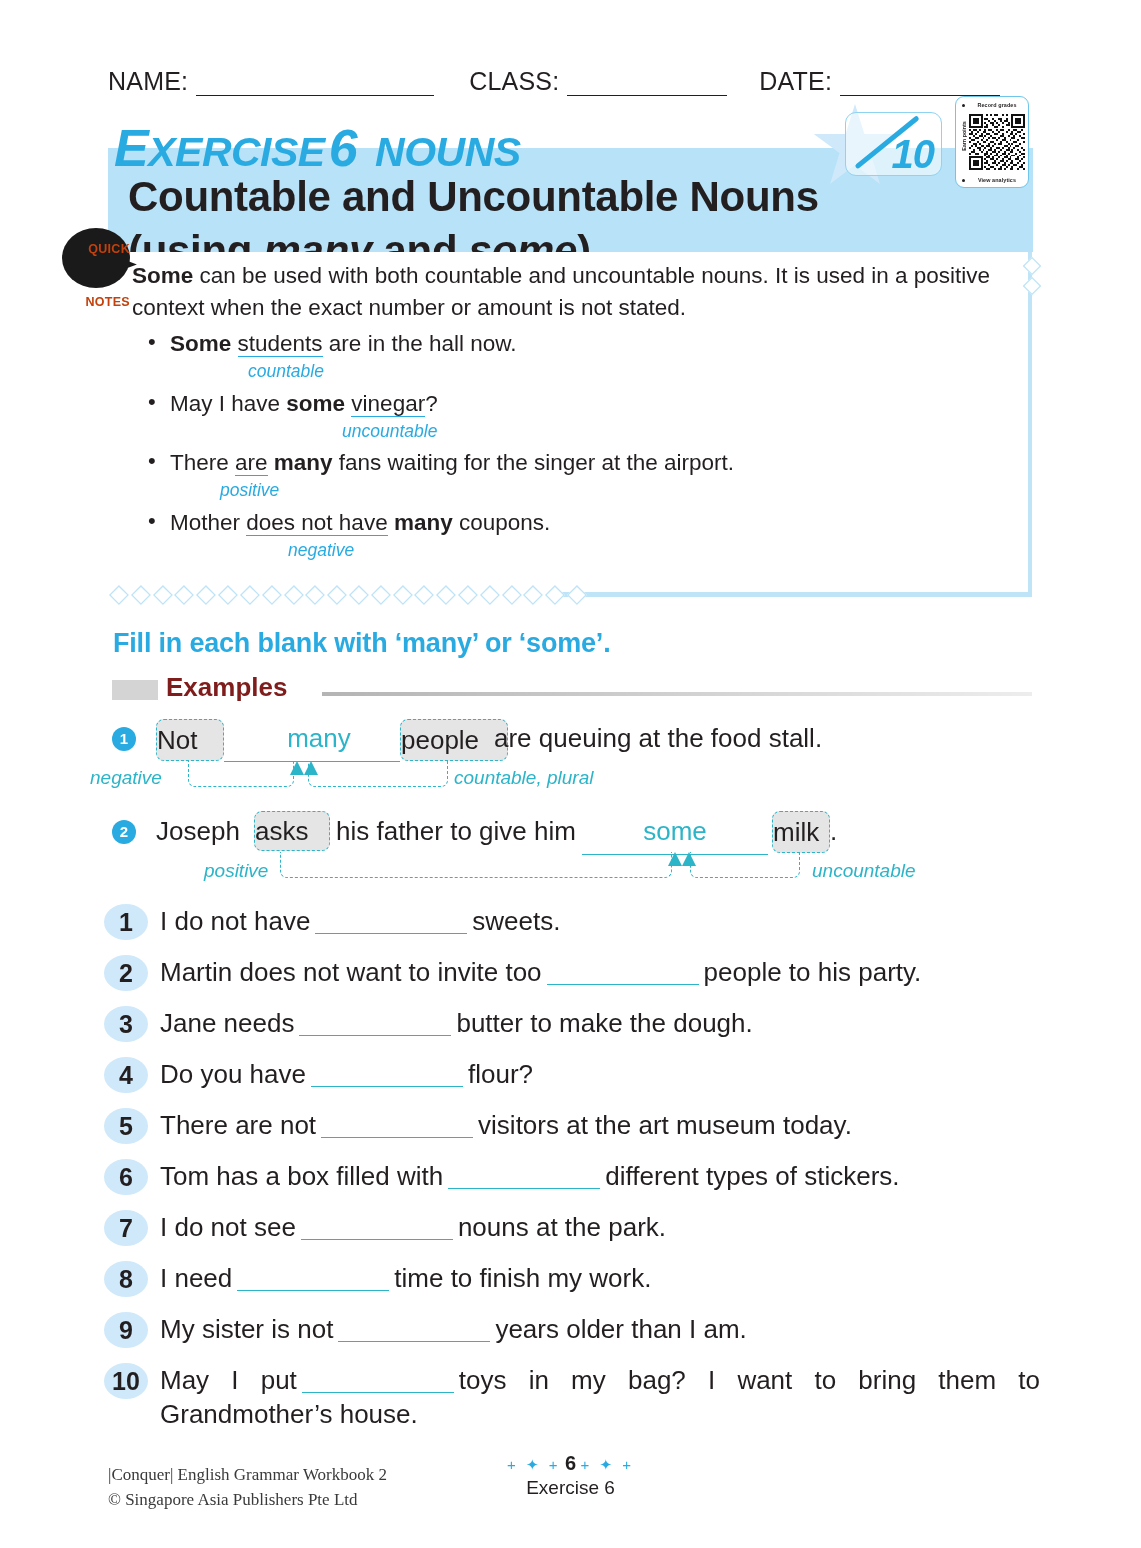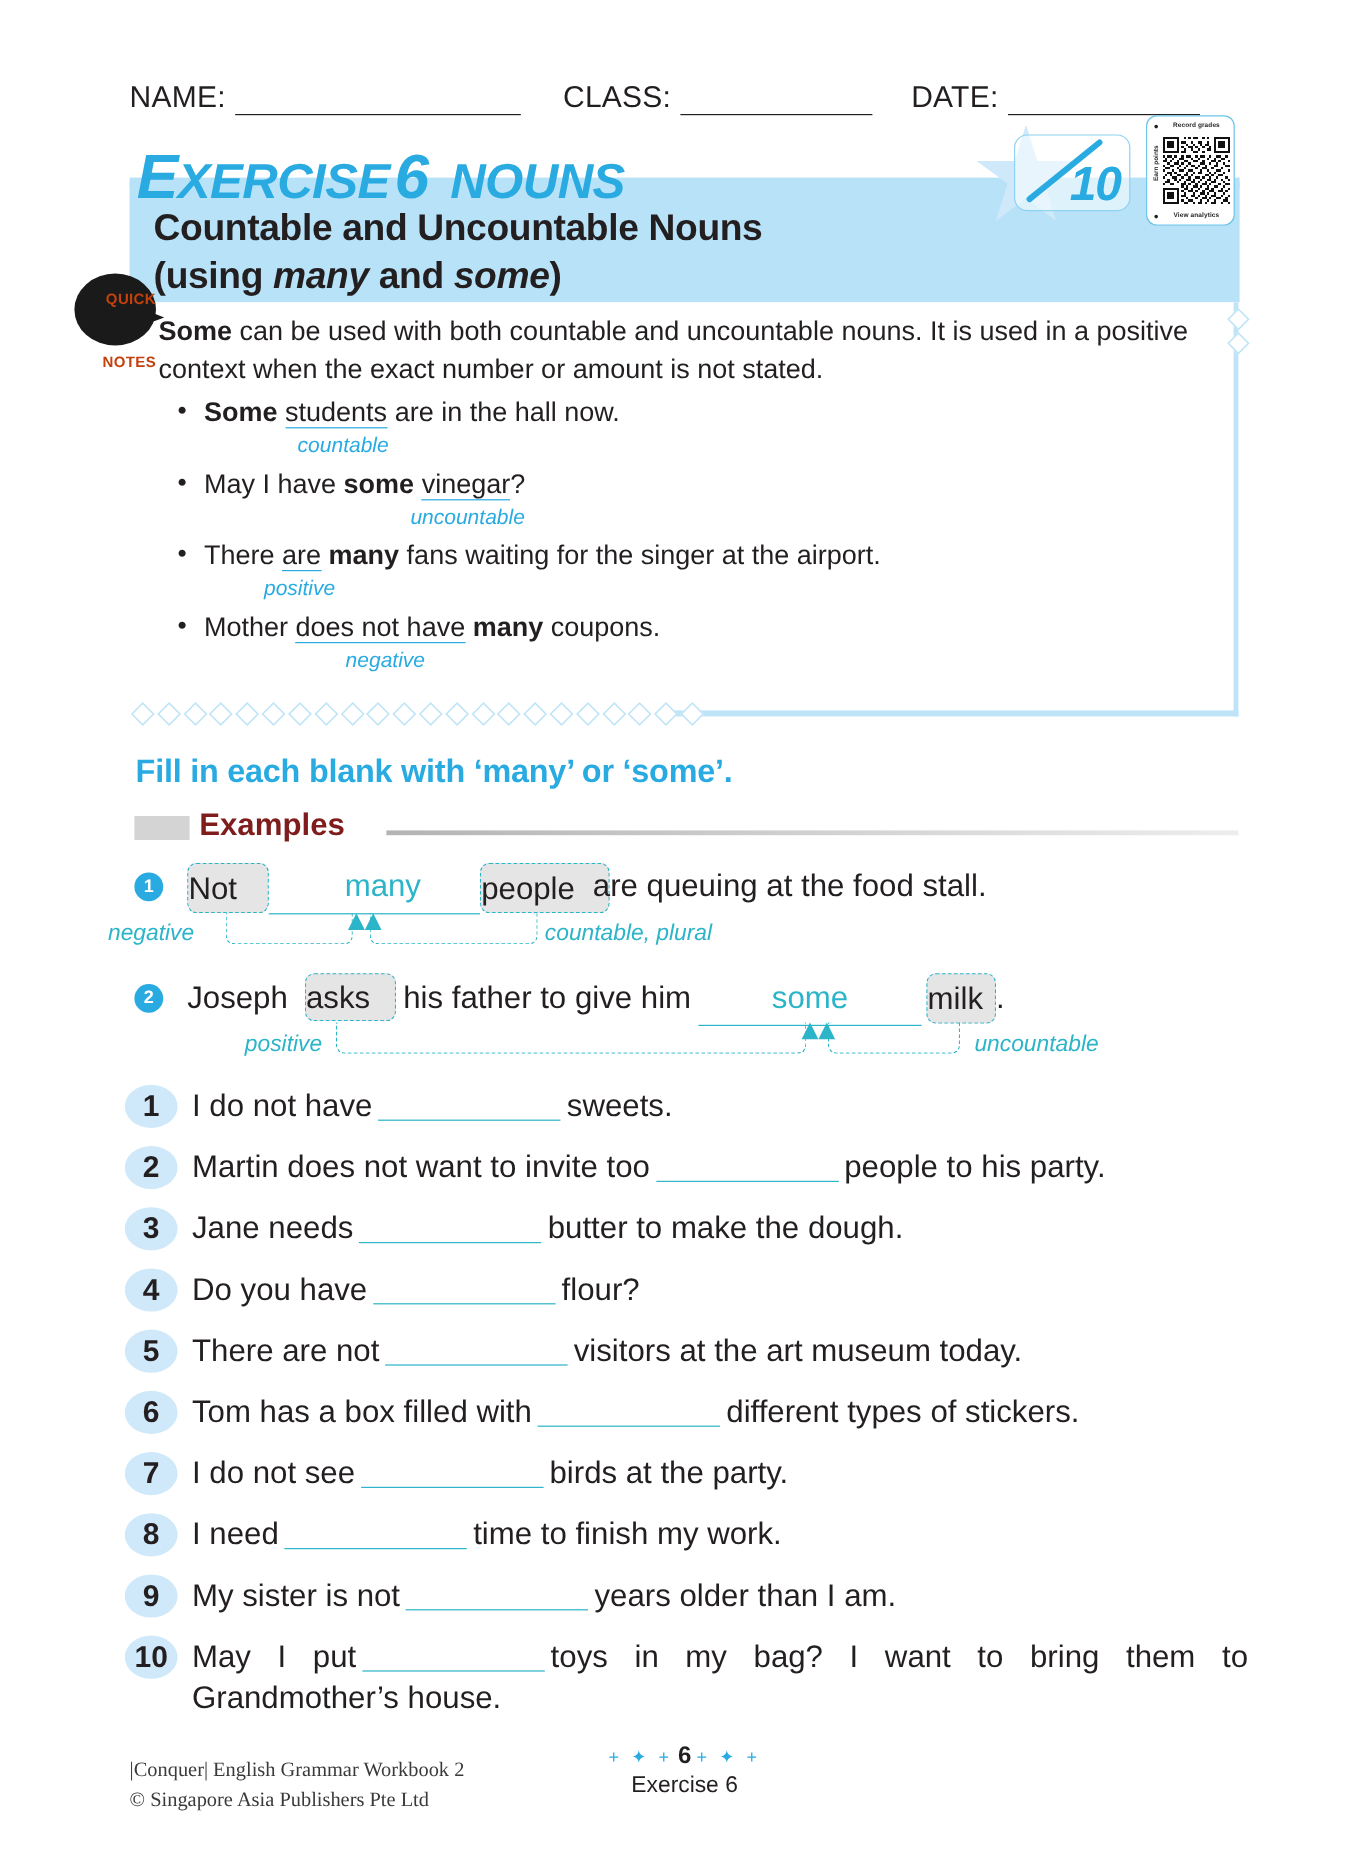--- a/index.html
+++ b/index.html
@@ -42,21 +42,21 @@
     letter-spacing:-0.5px;
     white-space:nowrap;
   }
   .exline .w1{font-size:41px;}
   .exline .w1 .cap{font-size:52px;}
   .exline .num{font-size:52px;margin-left:4px;}
   .exline .w2{font-size:41px;margin-left:18px;}
 
   .title2{
     position:absolute;left:128px;top:170px;
-    font-size:31px;font-weight:bold;color:#231f20;line-height:1.28;
+    font-size:42px;font-weight:bold;color:#231f20;line-height:1.28;
     letter-spacing:-0.3px;
   }
   .title2 em{font-style:italic;}
 
   
   .star{
     position:absolute;left:812px;top:104px;width:86px;height:86px;
     background:#cfe9fa;
     clip-path:polygon(50% 0%,61% 35%,98% 35%,68% 57%,79% 93%,50% 71%,21% 93%,32% 57%,2% 35%,39% 35%);
     z-index:2;
@@ -641,21 +641,21 @@
       <div class="qtext"><span>There are not</span><span class="blank"></span><span>visitors at the art museum today.</span></div>
     </div>
 
     <div class="qrow">
       <div class="qbadge">6</div>
       <div class="qtext"><span>Tom has a box filled with</span><span class="blank"></span><span>different types of stickers.</span></div>
     </div>
 
     <div class="qrow">
       <div class="qbadge">7</div>
-      <div class="qtext"><span>I do not see</span><span class="blank"></span><span>birds at the party.</span></div>
+      <div class="qtext"><span>I do not see</span><span class="blank"></span><span>nouns at the park.</span></div>
     </div>
 
     <div class="qrow">
       <div class="qbadge">8</div>
       <div class="qtext"><span>I need</span><span class="blank"></span><span>time to finish my work.</span></div>
     </div>
 
     <div class="qrow">
       <div class="qbadge">9</div>
       <div class="qtext"><span>My sister is not</span><span class="blank"></span><span>years older than I am.</span></div>

